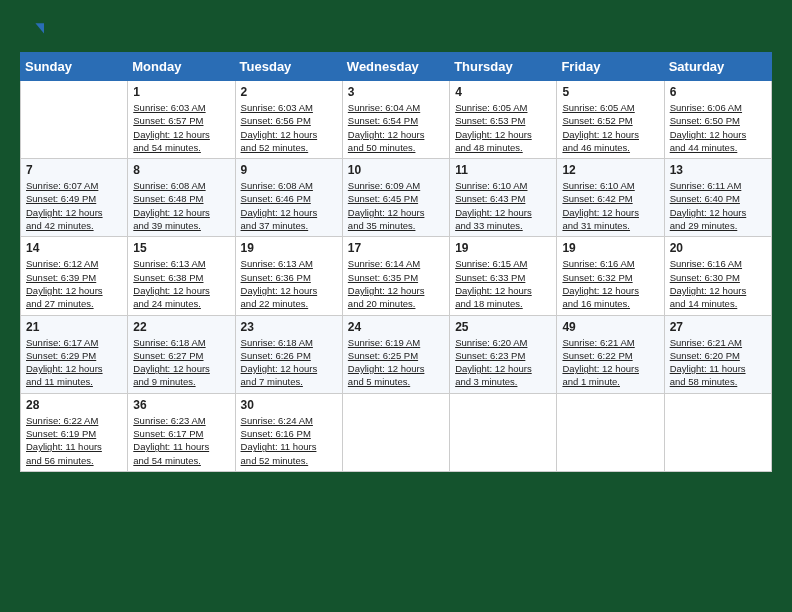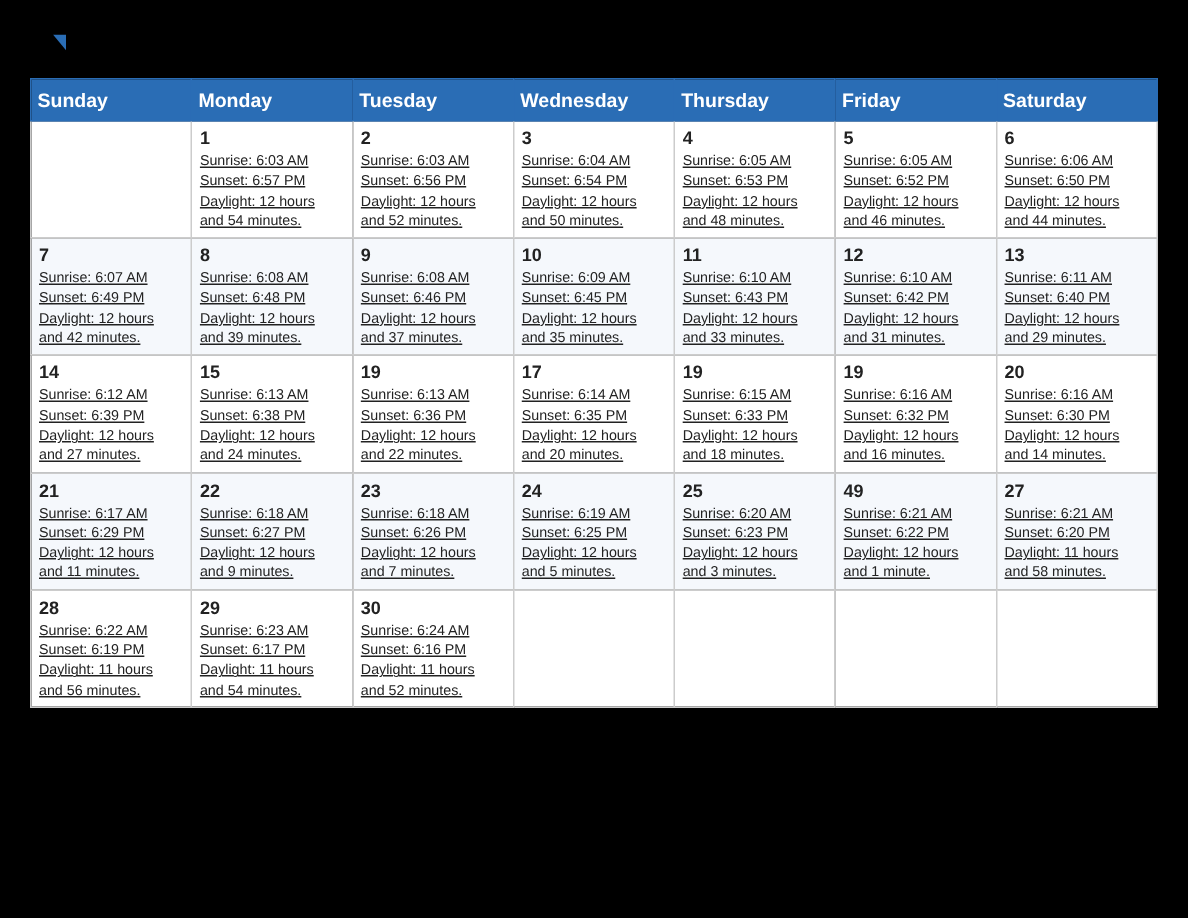--- a/index.html
+++ b/index.html
@@ -7,21 +7,21 @@
       font-family: Arial, sans-serif;
       background: #fff;
       width: 792px;
       height: 612px;
       overflow: hidden;
     }
     .page {
       width: 792px;
       min-height: 612px;
       padding: 18px 20px 10px 20px;
-      background: #000000;
+      background: #14532d;
     }
     .header {
       display: flex;
       justify-content: space-between;
       align-items: flex-start;
       margin-bottom: 10px;
     }
     .logo {
       display: flex;
       align-items: center;
@@ -242,21 +242,21 @@
             <span class="day-num">27</span>
             <div class="day-info">Sunrise: 6:21 AM<br>Sunset: 6:20 PM<br>Daylight: 11 hours<br>and 58 minutes.</div>
           </td>
         </tr>
         <tr>
           <td>
             <span class="day-num">28</span>
             <div class="day-info">Sunrise: 6:22 AM<br>Sunset: 6:19 PM<br>Daylight: 11 hours<br>and 56 minutes.</div>
           </td>
           <td>
-            <span class="day-num">29</span>
+            <span class="day-num">36</span>
             <div class="day-info">Sunrise: 6:23 AM<br>Sunset: 6:17 PM<br>Daylight: 11 hours<br>and 54 minutes.</div>
           </td>
           <td>
             <span class="day-num">30</span>
             <div class="day-info">Sunrise: 6:24 AM<br>Sunset: 6:16 PM<br>Daylight: 11 hours<br>and 52 minutes.</div>
           </td>
           <td class="empty-cell"></td>
           <td class="empty-cell"></td>
           <td class="empty-cell"></td>
           <td class="empty-cell"></td>

